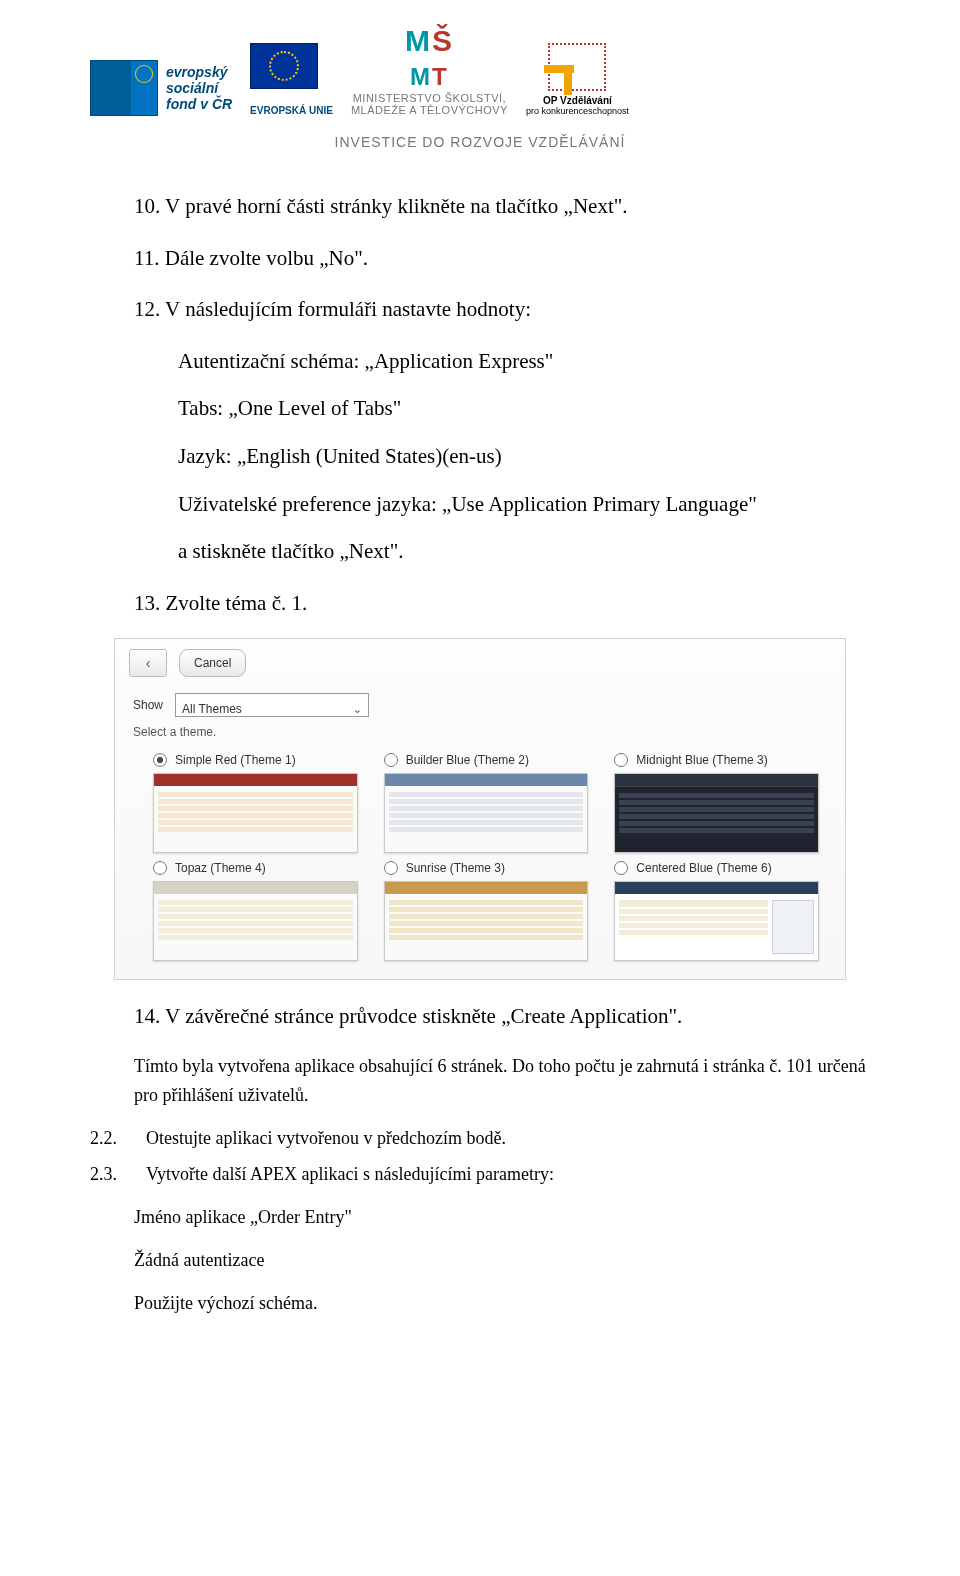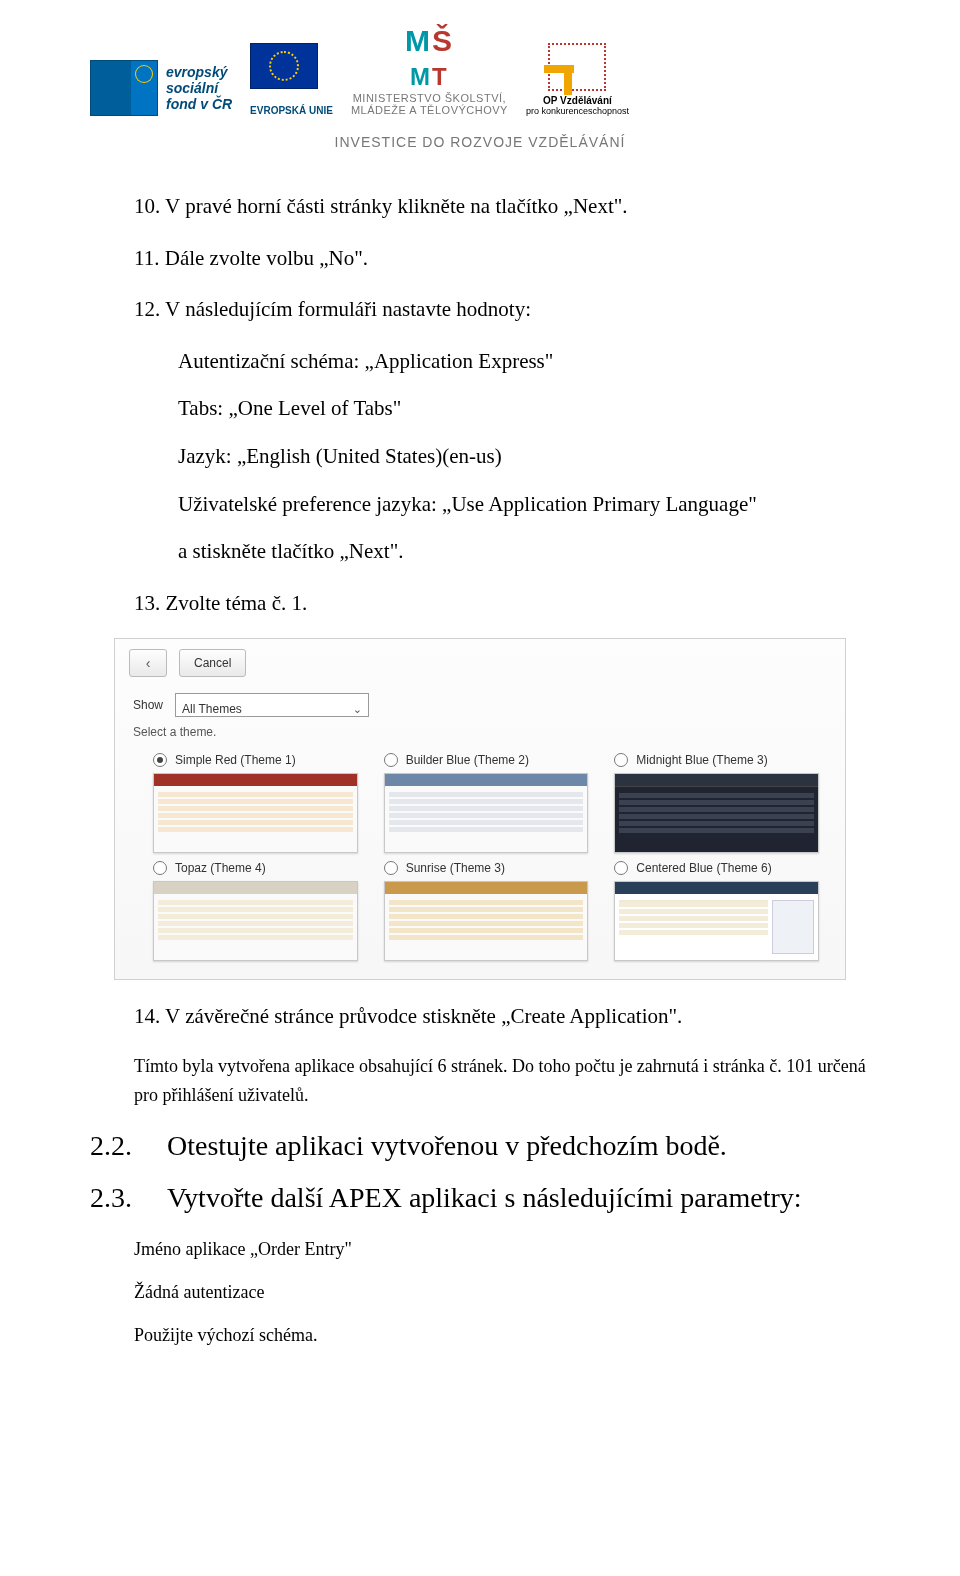--- a/index.html
+++ b/index.html
@@ -154,21 +154,21 @@
     border:1px solid #bbb;
     border-radius:3px;
     font-size:14px; color:#555;
   }
   .ss-cancel{
     display:inline-flex;
     align-items:center;
     height:26px; padding:0 14px;
     background:linear-gradient(#fefefe,#e9e9e9);
     border:1px solid #bbb;
-    border-radius:3px;
+    border-radius:9px;
     font-size:12px; color:#333;
   }
   .ss-row{
     padding: 6px 18px 4px;
     display:flex;
     align-items:center;
     gap:12px;
   }
   .ss-select{
     width:180px; height:22px;
@@ -230,23 +230,23 @@
   .t-sun .rows div{ background:#f3e6c8;}
   .t-cblue{ background:#fff; position:relative;}
   .t-cblue .bar{ background:#2a3f5a;}
   .t-cblue .rows{ display:flex; gap:4px;}
   .t-cblue .rows .col{ flex:1;}
   .t-cblue .rows .col div{ background:#f2ecd9;}
   .t-cblue .rows .side{ width:40px; background:#eef1f5; height:52px; border:1px solid #ccd;}
 
   .sec-row{
     display:flex;
-    gap:33px;
+    gap:12px;
     align-items:flex-start;
-    font-size:28px;
+    font-size:18px;
     line-height:1.6;
     margin: 8px 0;
   }
   .sec-num{ min-width:44px; }
 </style>
 </head>
 <body>
 
 <div class="page">
 

